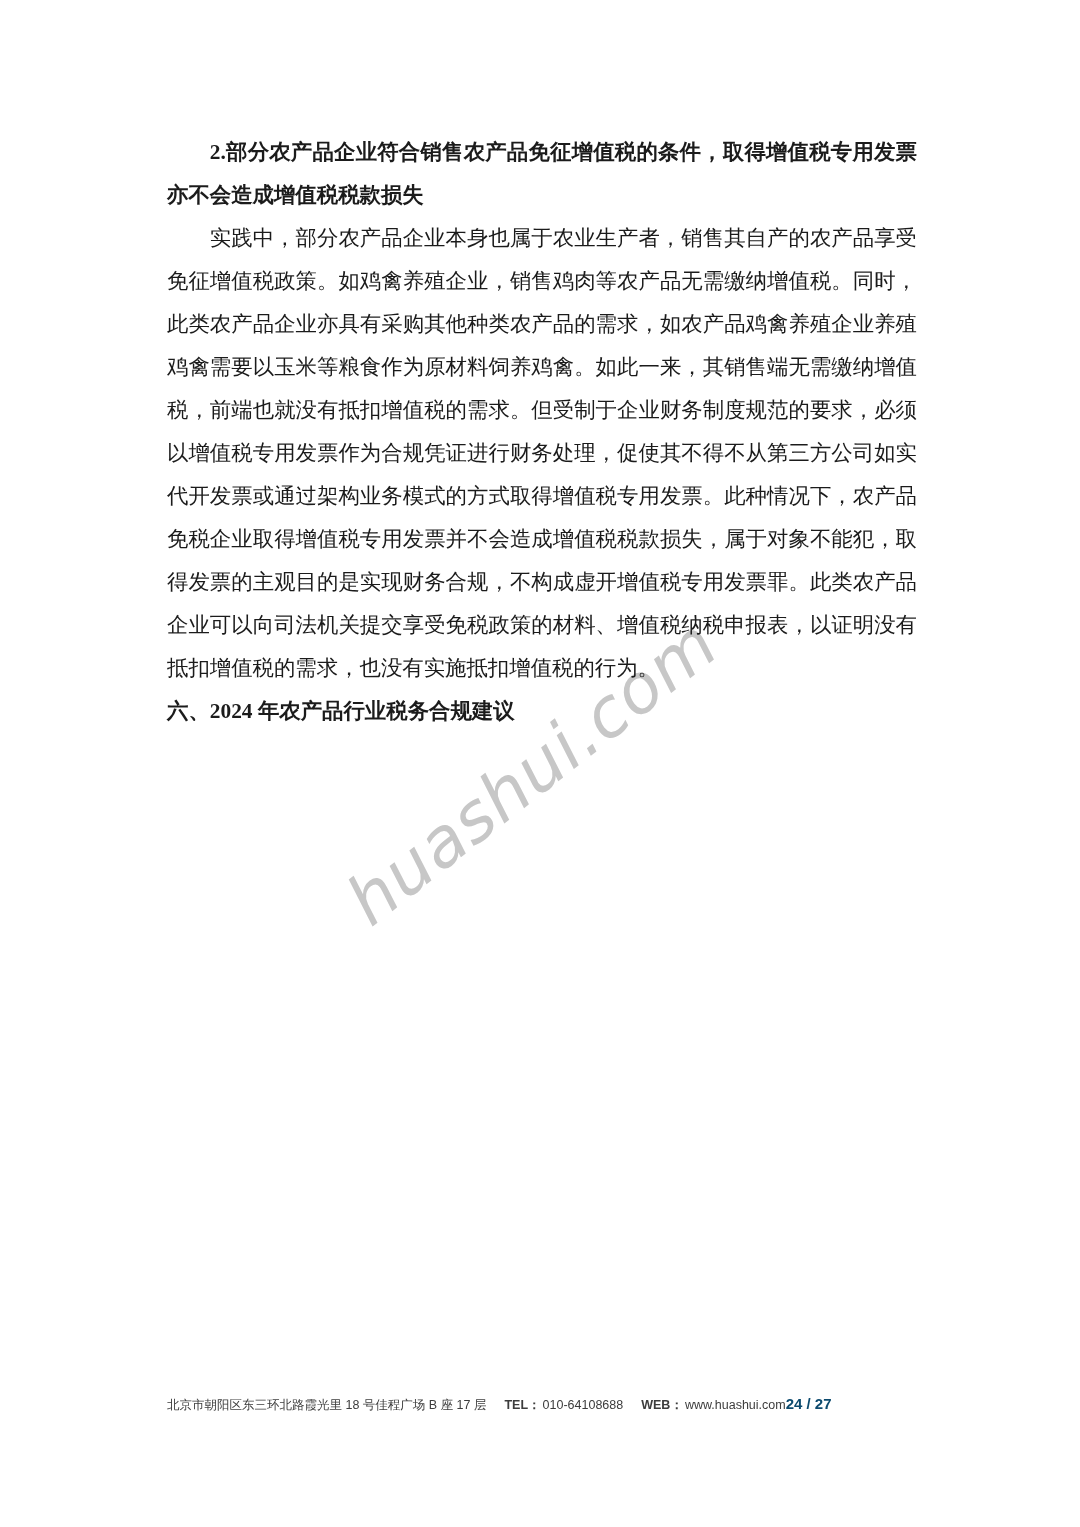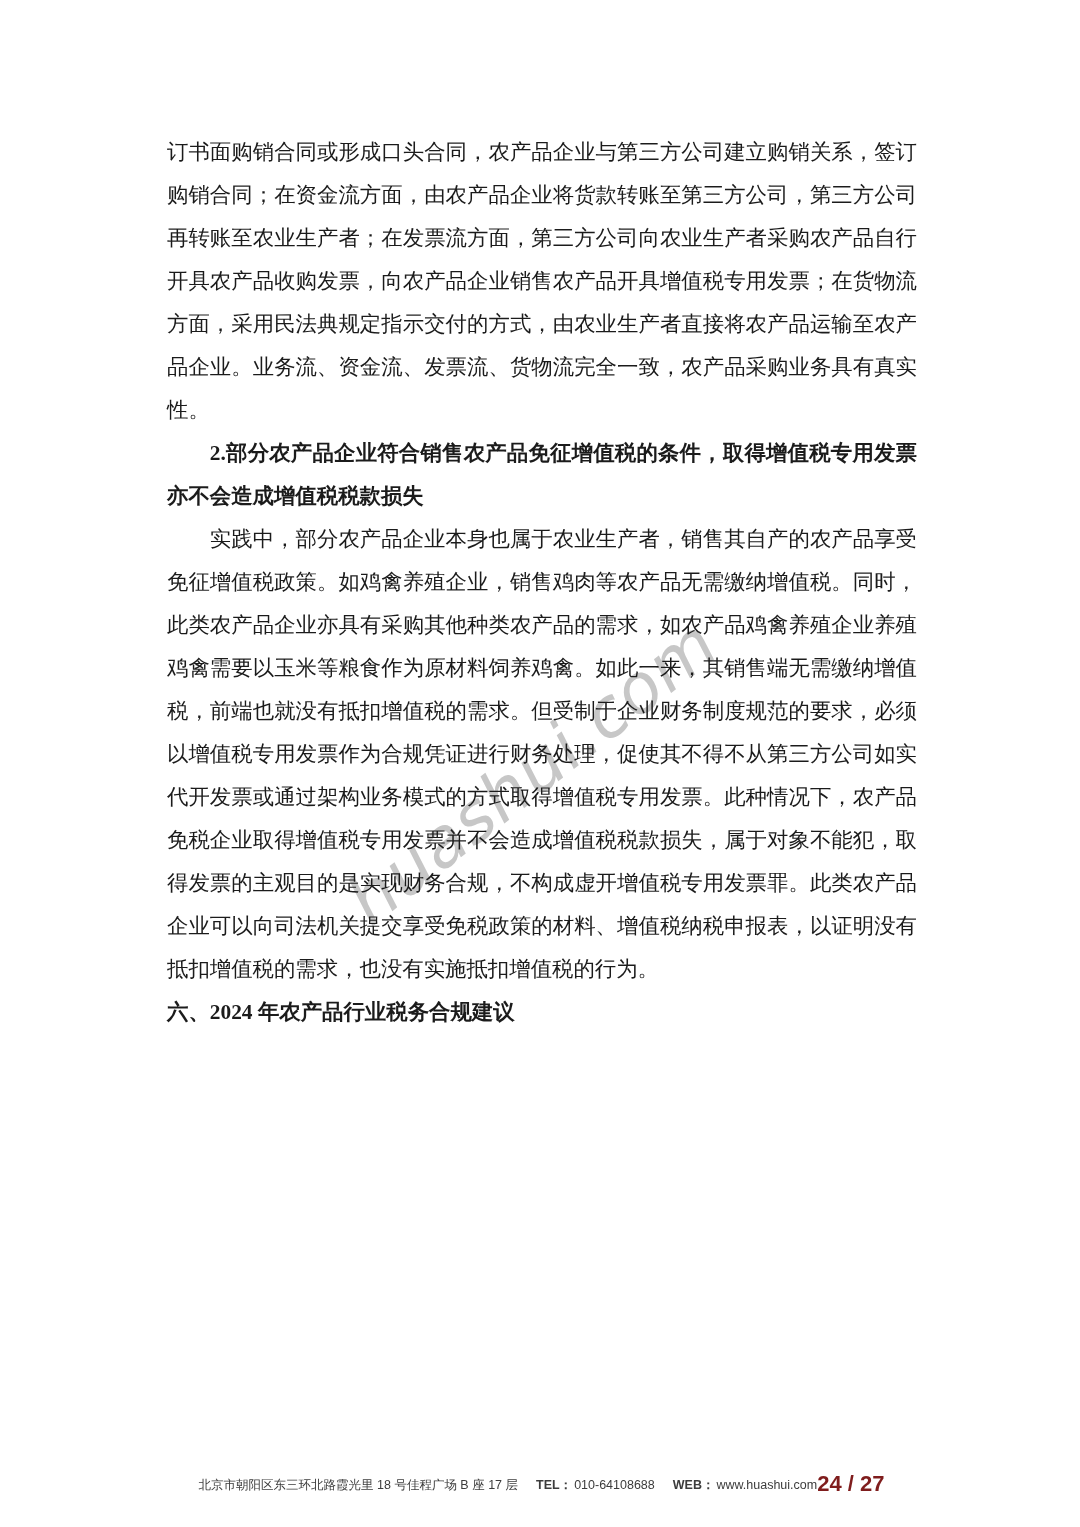--- a/index.html
+++ b/index.html
@@ -57,58 +57,57 @@
   .heading-6 {
     font-weight: bold;
     text-indent: 0;
     margin-top: 12px;
     margin-bottom: 15px;
   }
   .footer {
     position: absolute;
     left: 167px;
     right: 164px;
-    top: 1476px;
+    top: 1396px;
     z-index: 1;
     display: flex;
-    justify-content: center;
+    justify-content: flex-start;
     align-items: flex-start;
     font-family: "Liberation Sans", "DejaVu Sans", sans-serif;
     color: #3c3c3c;
   }
   .footer-left {
     font-size: 12.5px;
     line-height: 18px;
     white-space: nowrap;
   }
   .footer-label {
     font-weight: bold;
     margin-left: 18px;
   }
   .footer-value {
     margin-left: 2px;
   }
   .page-number {
-    font-size: 22px;
+    font-size: 15px;
     font-weight: 600;
-    color: #7f1d1d;
+    color: #0c4a6e;
     line-height: 18px;
     margin-top: -1px;
     white-space: nowrap;
   }
 </style>
 </head>
 <body>
 
 <div class="page">
 
   <div class="watermark" style="color: rgb(199, 199, 199);">huashui.com</div>
 
   <main class="content">
-    <p class="para no-indent">订书面购销合同或形成口头合同，农产品企业与第三方公司建立购销关系，签订购销合同；在资金流方面，由农产品企业将货款转账至第三方公司，第三方公司再转账至农业生产者；在发票流方面，第三方公司向农业生产者采购农产品自行开具农产品收购发票，向农产品企业销售农产品开具增值税专用发票；在货物流方面，采用民法典规定指示交付的方式，由农业生产者直接将农产品运输至农产品企业。业务流、资金流、发票流、货物流完全一致，农产品采购业务具有真实性。</p>
     <h3 class="heading-4">2.部分农产品企业符合销售农产品免征增值税的条件，取得增值税专用发票亦不会造成增值税税款损失</h3>
     <p class="para">实践中，部分农产品企业本身也属于农业生产者，销售其自产的农产品享受免征增值税政策。如鸡禽养殖企业，销售鸡肉等农产品无需缴纳增值税。同时，此类农产品企业亦具有采购其他种类农产品的需求，如农产品鸡禽养殖企业养殖鸡禽需要以玉米等粮食作为原材料饲养鸡禽。如此一来，其销售端无需缴纳增值税，前端也就没有抵扣增值税的需求。但受制于企业财务制度规范的要求，必须以增值税专用发票作为合规凭证进行财务处理，促使其不得不从第三方公司如实代开发票或通过架构业务模式的方式取得增值税专用发票。此种情况下，农产品免税企业取得增值税专用发票并不会造成增值税税款损失，属于对象不能犯，取得发票的主观目的是实现财务合规，不构成虚开增值税专用发票罪。此类农产品企业可以向司法机关提交享受免税政策的材料、增值税纳税申报表，以证明没有抵扣增值税的需求，也没有实施抵扣增值税的行为。</p>
     <h2 class="heading-6">六、2024 年农产品行业税务合规建议</h2>
   </main>
 
   <footer class="footer">
     <div class="footer-left">
       <span>北京市朝阳区东三环北路霞光里 18 号佳程广场 B 座 17 层</span><span class="footer-label">TEL：</span><span class="footer-value">010-64108688</span><span class="footer-label">WEB：</span><span class="footer-value">www.huashui.com</span>
     </div>
     <div class="page-number">24 / 27</div>

